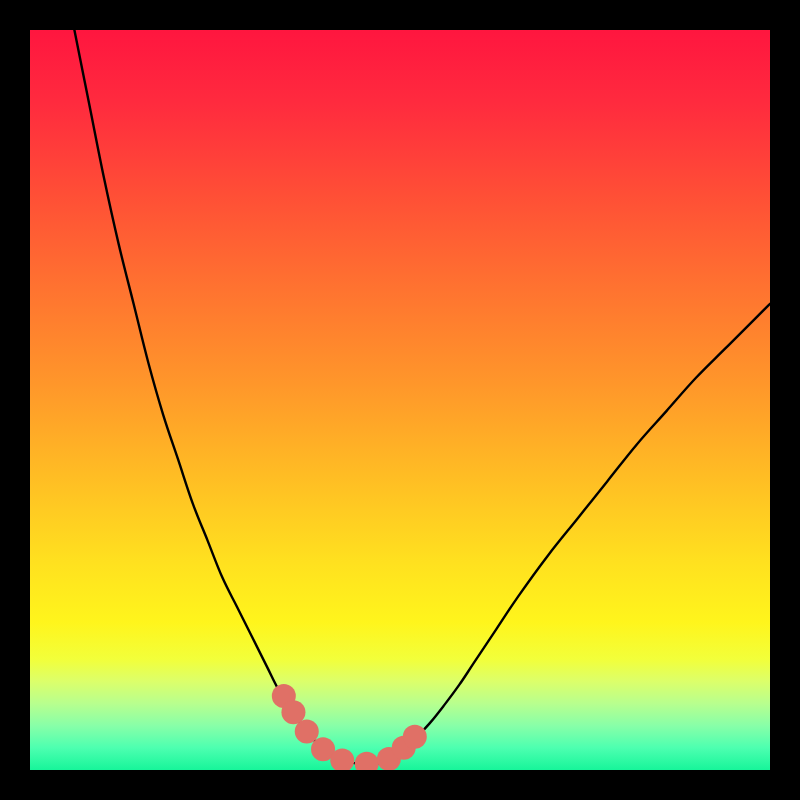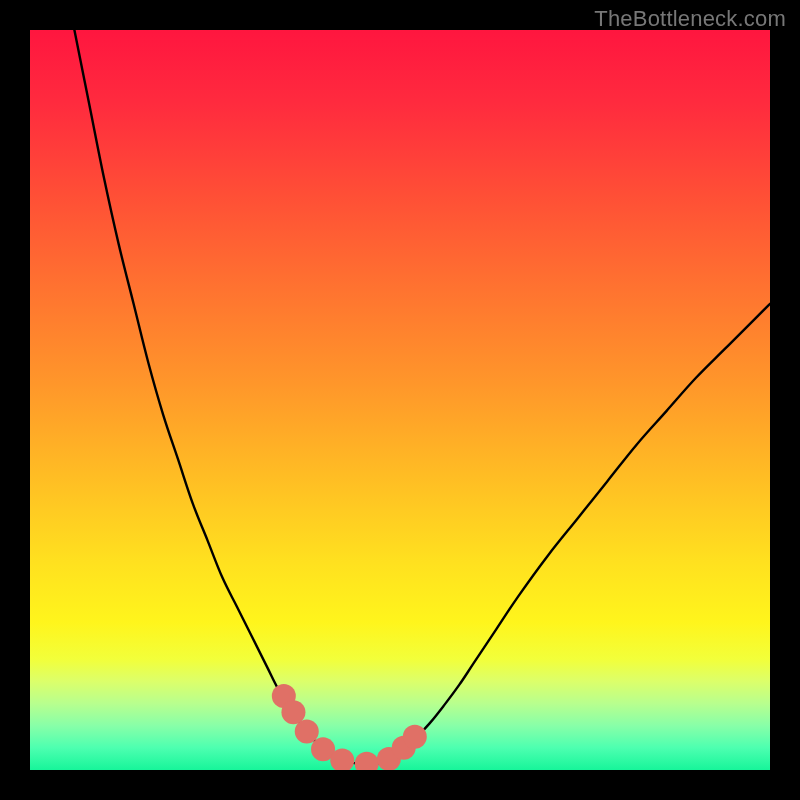--- a/index.html
+++ b/index.html
@@ -75,14 +75,13 @@
           <circle cx="276.76" cy="701.52" r="12" fill="#e07066"></circle>
           <circle cx="293.04" cy="719.28" r="12" fill="#e07066"></circle>
           <circle cx="312.28" cy="730.38" r="12" fill="#e07066"></circle>
           <circle cx="336.70" cy="733.71" r="12" fill="#e07066"></circle>
           <circle cx="358.90" cy="728.90" r="12" fill="#e07066"></circle>
           <circle cx="373.70" cy="717.80" r="12" fill="#e07066"></circle>
           <circle cx="384.80" cy="706.70" r="12" fill="#e07066"></circle>
         </g>
     </svg>
   </div>
-  <div class="watermark">TheBottleneck.com</div>
 </div>
 
 </body></html>

